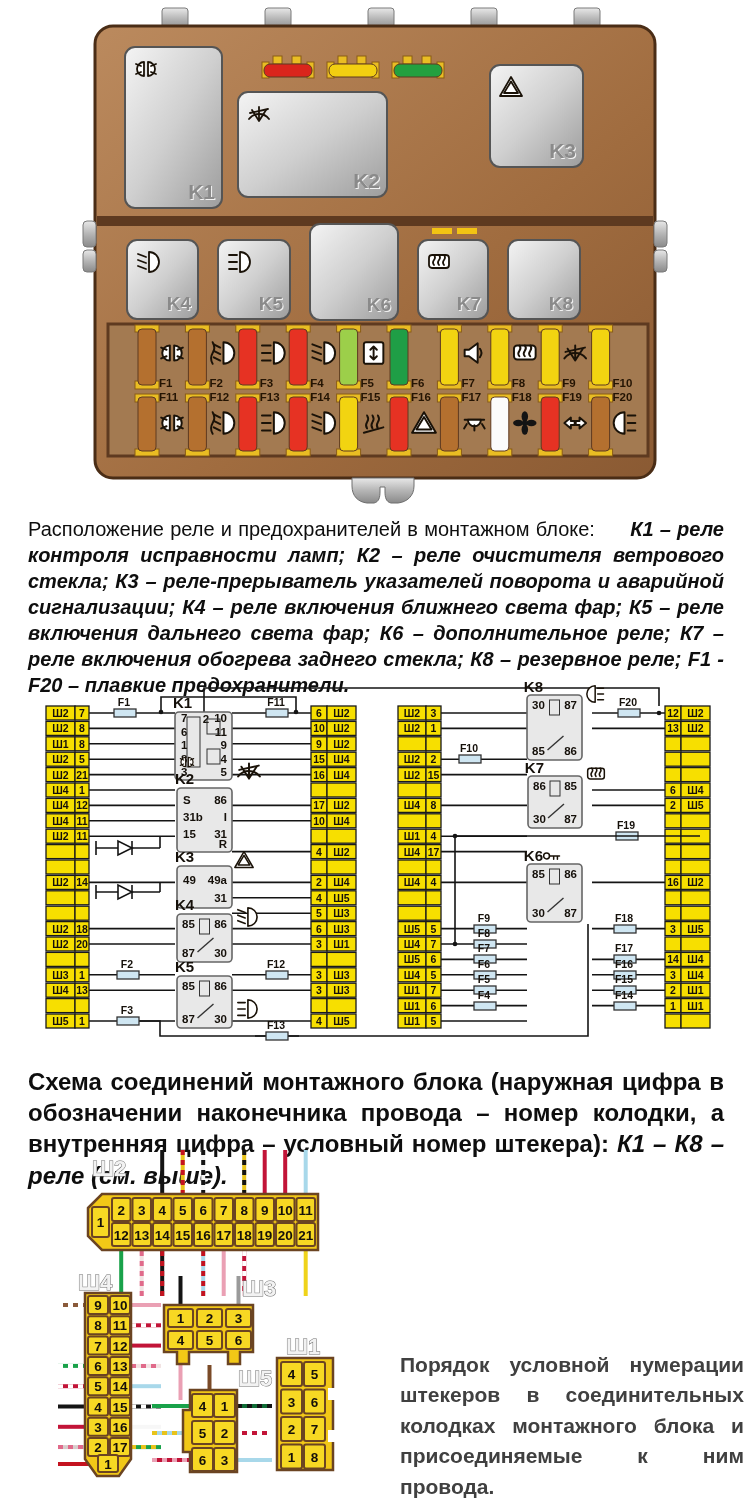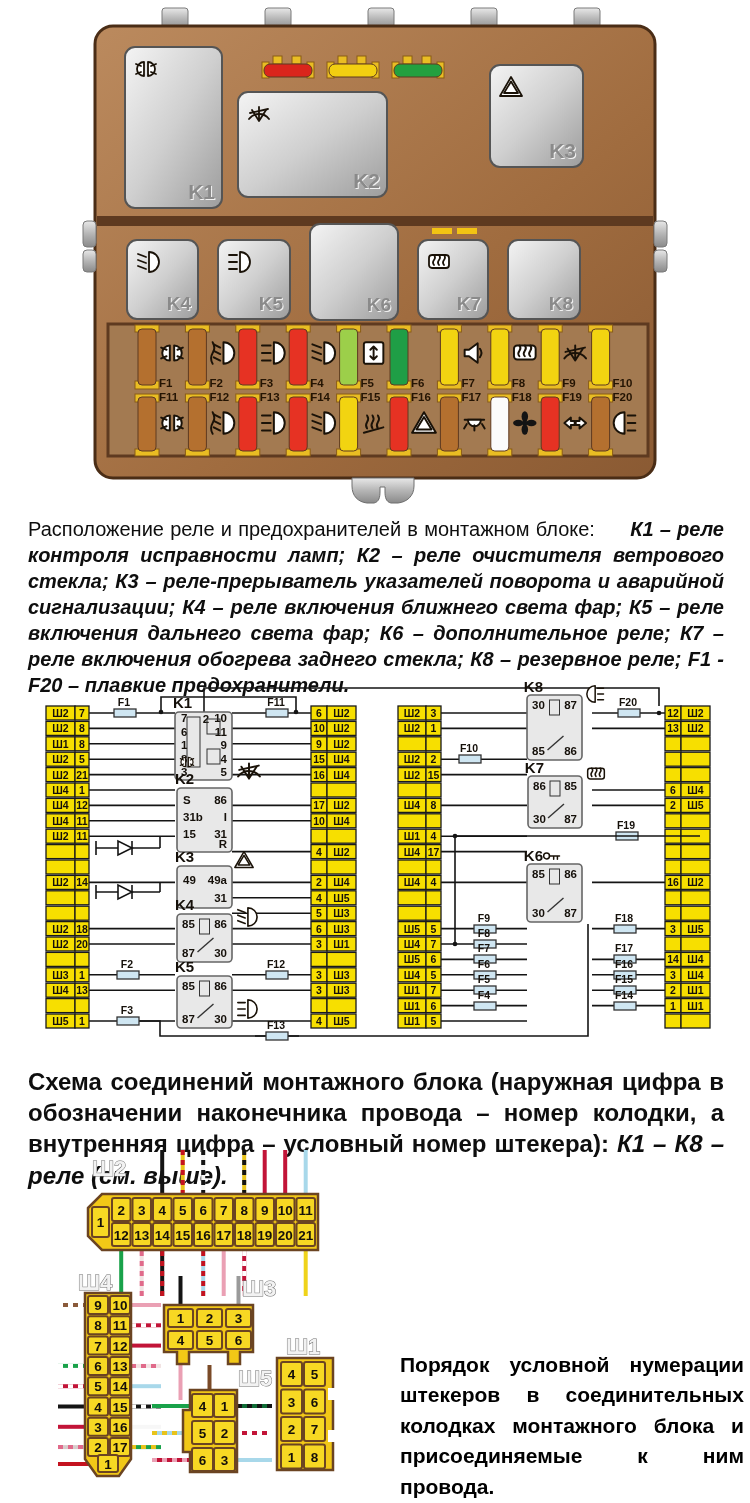--- a/index.html
+++ b/index.html
@@ -9,21 +9,21 @@
   #svg-fusebox{top:0;}
   #svg-schematic{top:674px;}
   #svg-connectors{top:1140px;}
   .cap{position:absolute;left:28px;width:696px;text-align:justify;color:#0e0e0e;}
   .cap1{top:516px;font-size:20px;line-height:1.3;}
   .cap1 .t{font-weight:normal;font-style:normal;}
   .cap1 .b{font-weight:bold;font-style:italic;margin-left:29px;}
   .cap2{top:1066px;font-size:24px;line-height:1.3;font-weight:bold;}
   .cap2 .tail{font-style:italic;}
   .cap3{position:absolute;left:400px;top:1350px;width:344px;font-size:21px;
-        font-weight:bold;line-height:1.45;text-align:justify;color:#000000;}
+        font-weight:bold;line-height:1.45;text-align:justify;color:#404040;}
 </style>
 </head>
 <body>
 
 <div class="page">
 
   <svg id="svg-fusebox" width="750" height="512" viewBox="0 0 750 512">
     <defs>
       <linearGradient id="gMetal" x1="0" y1="0" x2="0" y2="1">
         <stop offset="0" stop-color="#e8e8e8"></stop>

